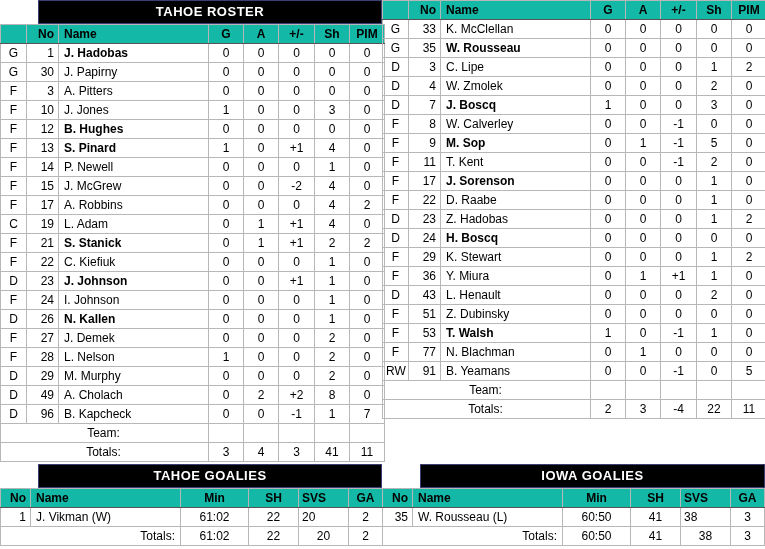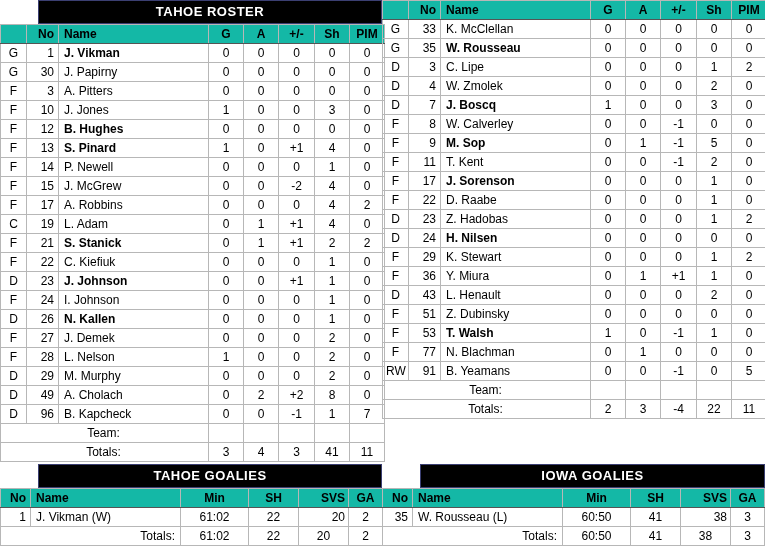--- a/index.html
+++ b/index.html
@@ -88,21 +88,21 @@
   .goalies {
     display: flex;
     flex-direction: row;
     width: 765px;
     margin-top: 2px;
   }
   .g-no { width: 30px; text-align: right; padding-right: 4px; }
   .g-name { width: 150px; text-align: left; padding-left: 5px; }
   .g-min { width: 68px; text-align: center; }
   .g-sh { width: 50px; text-align: center; }
-  .g-svs { width: 50px; text-align: right; }
+  .g-svs { width: 50px; text-align: left; }
   .g-ga { width: 34px; text-align: center; }
   .goalie-head th { border-bottom: 1px solid #555555; }
   .g-totals td { text-align: center; }
   .g-totals .lbl { text-align: right; padding-right: 5px; }
 </style>
 </head>
 <body>
 
 <div class="sheet">
 
@@ -120,21 +120,21 @@
             <th class="c-stat">A</th>
             <th class="c-pm">+/-</th>
             <th class="c-stat">Sh</th>
             <th class="c-stat">PIM</th>
           </tr>
         </thead>
         <tbody id="tahoe-body">
             <tr>
               <td class="c-pos">G</td>
               <td class="c-no">1</td>
-              <td class="c-name bold">J. Vikman</td>
+              <td class="c-name bold">J. Hadobas</td>
               <td class="c-stat">0</td>
               <td class="c-stat">0</td>
               <td class="c-pm">0</td>
               <td class="c-stat">0</td>
               <td class="c-stat">0</td>
             </tr>
             <tr>
               <td class="c-pos">G</td>
               <td class="c-no">30</td>
               <td class="c-name">J. Papirny</td>
@@ -465,21 +465,21 @@
               <td class="c-name">Z. Hadobas</td>
               <td class="c-stat">0</td>
               <td class="c-stat">0</td>
               <td class="c-pm">0</td>
               <td class="c-stat">1</td>
               <td class="c-stat">2</td>
             </tr>
             <tr>
               <td class="c-pos">D</td>
               <td class="c-no">24</td>
-              <td class="c-name bold">H. Nilsen</td>
+              <td class="c-name bold">H. Boscq</td>
               <td class="c-stat">0</td>
               <td class="c-stat">0</td>
               <td class="c-pm">0</td>
               <td class="c-stat">0</td>
               <td class="c-stat">0</td>
             </tr>
             <tr>
               <td class="c-pos">F</td>
               <td class="c-no">29</td>
               <td class="c-name">K. Stewart</td>

